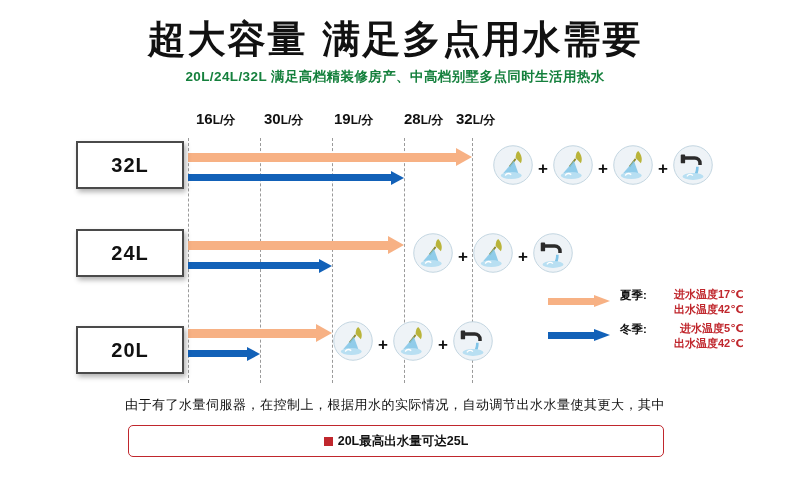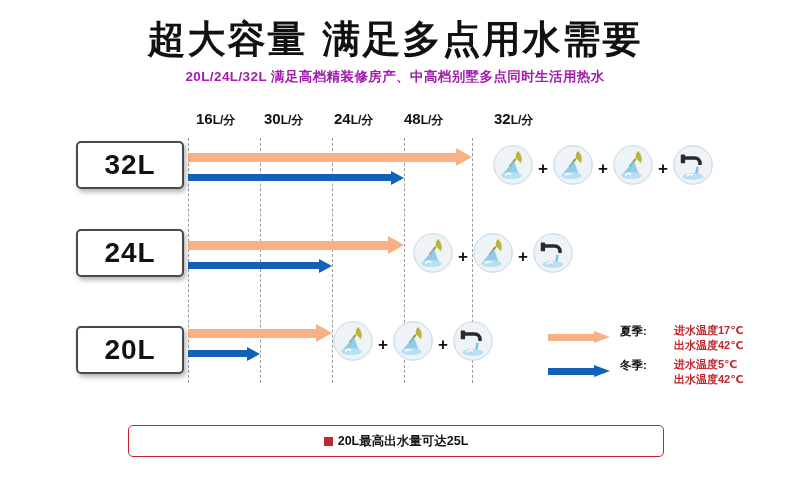--- a/index.html
+++ b/index.html
@@ -18,21 +18,21 @@
     position:absolute;left:0;top:14px;width:790px;
     text-align:center;
     font-size:38px;font-weight:bold;letter-spacing:2px;
     color:#111;
     font-family:"DejaVu Sans","Liberation Sans",sans-serif;
   }
   .subtitle{
     position:absolute;left:0;top:68px;width:790px;
     text-align:center;
     font-size:13.5px;font-weight:bold;
-    color:#a21caf;
+    color:#15803d;
     letter-spacing:0.4px;
   }
 
   
   .scale{position:absolute;top:110px;left:0;width:790px;height:28px;}
   .tick{
     position:absolute;top:0;
     font-weight:bold;color:#111;
     white-space:nowrap;
   }
@@ -45,24 +45,24 @@
     width:0;border-left:1px dashed #9a9a9a;
     top:138px;height:245px;
   }
 
   
   .cap-box{
     position:absolute;
     width:104px;height:44px;
     background:#ffffff;
     border:2px solid #4a4a4a;
-    border-radius:5px;
+    border-radius:0;
     box-shadow:2px 3px 5px rgba(0,0,0,0.30);
     display:flex;align-items:center;justify-content:center;
-    font-size:28px;font-weight:bold;color:#111;
+    font-size:20px;font-weight:bold;color:#111;
     letter-spacing:1px;
     z-index:5;
   }
 
   
   .arrow{position:absolute;height:0;}
   .arrow .shaft{position:absolute;left:0;top:0;height:100%;}
   .arrow .head{
     position:absolute;top:50%;transform:translateY(-50%);
     width:0;height:0;
@@ -74,39 +74,40 @@
   .arrow.winter .head{border-left-color:#1261b8;}
 
   
   .fixture{position:absolute;width:42px;height:42px;}
   .plus{
     position:absolute;font-size:17px;font-weight:bold;color:#111;
     line-height:1;
   }
 
   
-  .legend{position:absolute;left:548px;top:288px;width:230px;margin-top:36px;}
+  .legend{position:absolute;left:548px;top:288px;width:230px;}
   .legend-row{position:relative;height:34px;}
   .legend-arrow{position:absolute;left:0;top:7px;width:64px;height:12px;}
   .legend-arrow .s{position:absolute;left:0;top:3px;width:48px;height:7px;}
   .legend-arrow .h{
     position:absolute;left:46px;top:0;width:0;height:0;
     border-top:6px solid transparent;border-bottom:6px solid transparent;
     border-left:16px solid;
   }
   .legend-arrow.summer .s{background:#f7b184;}
   .legend-arrow.summer .h{border-left-color:#f7b184;}
   .legend-arrow.winter .s{background:#1261b8;}
   .legend-arrow.winter .h{border-left-color:#1261b8;}
   .legend-season{
     position:absolute;left:72px;top:0;font-size:11.5px;font-weight:bold;color:#111;
   }
   .legend-lines{
     position:absolute;left:126px;top:-1px;font-size:11px;color:#c0272d;font-weight:bold;
     line-height:15px;
+    text-align:right;
   }
 
   
   .note{
     position:absolute;left:0;top:396px;width:790px;text-align:center;
     font-size:13px;color:#111;letter-spacing:0.5px;
   }
   .callout{
     position:absolute;left:128px;top:425px;width:534px;height:30px;
     border:1.5px solid #c0272d;border-radius:5px;
@@ -124,23 +125,23 @@
 <body>
 
 <div class="wrap">
 
   <div class="title">超大容量 满足多点用水需要</div>
   <div class="subtitle">20L/24L/32L 满足高档精装修房产、中高档别墅多点同时生活用热水</div>
 
   <div class="scale" id="scale-host">
       <div class="tick" style="left: 196px;"><span class="num">16</span><span class="unit">L/分</span></div>
       <div class="tick" style="left: 264px;"><span class="num">30</span><span class="unit">L/分</span></div>
-      <div class="tick" style="left: 334px;"><span class="num">24</span><span class="unit">L/分</span></div>
-      <div class="tick" style="left: 404px;"><span class="num">48</span><span class="unit">L/分</span></div>
-      <div class="tick" style="left: 456px; margin-left: 38px;"><span class="num">32</span><span class="unit">L/分</span></div>
+      <div class="tick" style="left: 334px;"><span class="num">19</span><span class="unit">L/分</span></div>
+      <div class="tick" style="left: 404px;"><span class="num">28</span><span class="unit">L/分</span></div>
+      <div class="tick" style="left: 456px;"><span class="num">32</span><span class="unit">L/分</span></div>
     </div>
 
   <div id="vlines">
       <div class="vline" style="left: 188px;"></div>
       <div class="vline" style="left: 260px;"></div>
       <div class="vline" style="left: 332px;"></div>
       <div class="vline" style="left: 404px;"></div>
       <div class="vline" style="left: 472px;"></div>
     </div>
 
@@ -285,20 +286,21 @@
           <div class="h"></div>
         </div>
         <div class="legend-season">冬季:</div>
         <div class="legend-lines">
           <div>进水温度5℃</div>
           <div>出水温度42℃</div>
         </div>
       </div>
     </div>
 
+  <div class="note">由于有了水量伺服器，在控制上，根据用水的实际情况，自动调节出水水量使其更大，其中</div>
 
   <div class="callout" id="callout-host">
       <div class="callout-item">
         <span class="sq"></span>
         <span>20L最高出水量可达25L</span>
       </div>
     </div>
 
 </div>
 

